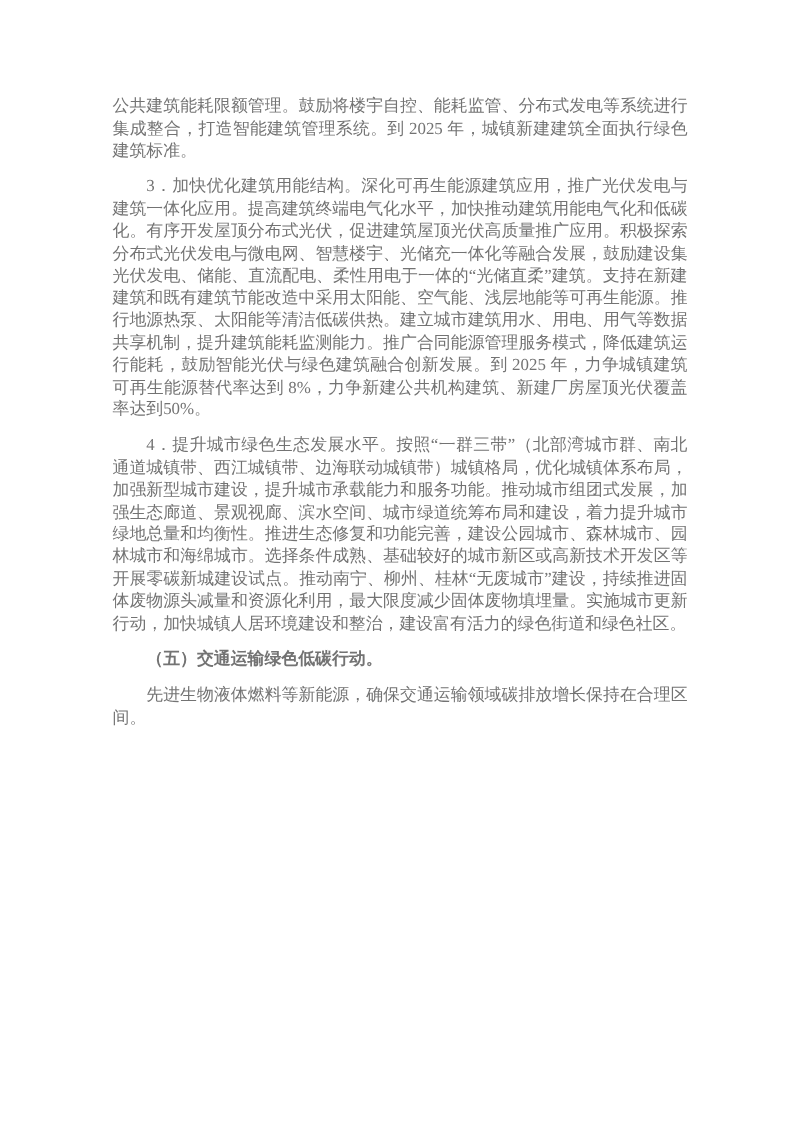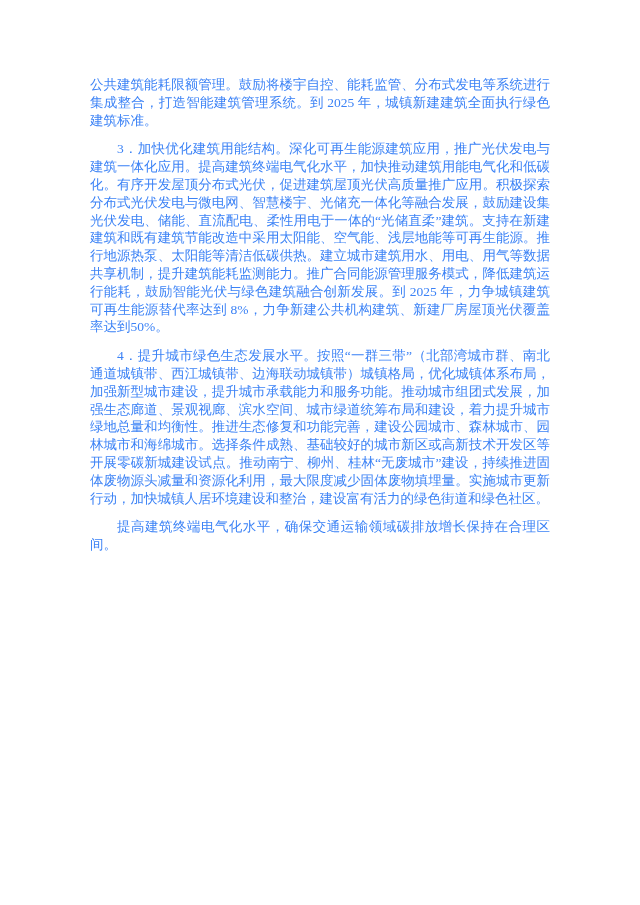--- a/index.html
+++ b/index.html
@@ -11,21 +11,21 @@
     position: relative;
     width: 640px;
     height: 905px;
     background: #ffffff;
     box-sizing: border-box;
     padding: 76px 90px 0 90px;
     overflow: hidden;
     font-family: "Liberation Serif", "DejaVu Serif", serif;
     font-size: 13.5px;
     line-height: 17.8px;
-    color: #3b82f6;
+    color: #737373;
     text-align: justify;
   }
   .para {
     margin: 0 0 11px 0;
     text-indent: 2em;
     word-break: break-all;
   }
   .para.no-indent {
     text-indent: 0;
   }
@@ -37,16 +37,17 @@
 <body>
 
 <div class="page">
   <p class="para no-indent">公共建筑能耗限额管理。鼓励将楼宇自控、能耗监管、分布式发电等系统进行集成整合，打造智能建筑管理系统。到 2025 年，城镇新建建筑全面执行绿色建筑标准。</p>
 
   <p class="para">3．加快优化建筑用能结构。深化可再生能源建筑应用，推广光伏发电与建筑一体化应用。提高建筑终端电气化水平，加快推动建筑用能电气化和低碳化。有序开发屋顶分布式光伏，促进建筑屋顶光伏高质量推广应用。积极探索分布式光伏发电与微电网、智慧楼宇、光储充一体化等融合发展，鼓励建设集光伏发电、储能、直流配电、柔性用电于一体的“光储直柔”建筑。支持在新建建筑和既有建筑节能改造中采用太阳能、空气能、浅层地能等可再生能源。推行地源热泵、太阳能等清洁低碳供热。建立城市建筑用水、用电、用气等数据共享机制，提升建筑能耗监测能力。推广合同能源管理服务模式，降低建筑运行能耗，鼓励智能光伏与绿色建筑融合创新发展。到 2025 年，力争城镇建筑可再生能源替代率达到 8%，力争新建公共机构建筑、新建厂房屋顶光伏覆盖率达到50%。</p>
 
   <p class="para">4．提升城市绿色生态发展水平。按照“一群三带”（北部湾城市群、南北通道城镇带、西江城镇带、边海联动城镇带）城镇格局，优化城镇体系布局，加强新型城市建设，提升城市承载能力和服务功能。推动城市组团式发展，加强生态廊道、景观视廊、滨水空间、城市绿道统筹布局和建设，着力提升城市绿地总量和均衡性。推进生态修复和功能完善，建设公园城市、森林城市、园林城市和海绵城市。选择条件成熟、基础较好的城市新区或高新技术开发区等开展零碳新城建设试点。推动南宁、柳州、桂林“无废城市”建设，持续推进固体废物源头减量和资源化利用，最大限度减少固体废物填埋量。实施城市更新行动，加快城镇人居环境建设和整治，建设富有活力的绿色街道和绿色社区。</p>
 
 
+  <p class="para heading">（五）交通运输绿色低碳行动。</p>
 
-  <p class="para">提高建筑终端电气化水平，确保交通运输领域碳排放增长保持在合理区间。</p>
+  <p class="para">先进生物液体燃料等新能源，确保交通运输领域碳排放增长保持在合理区间。</p>
 
 </div>
 
 </body></html>

